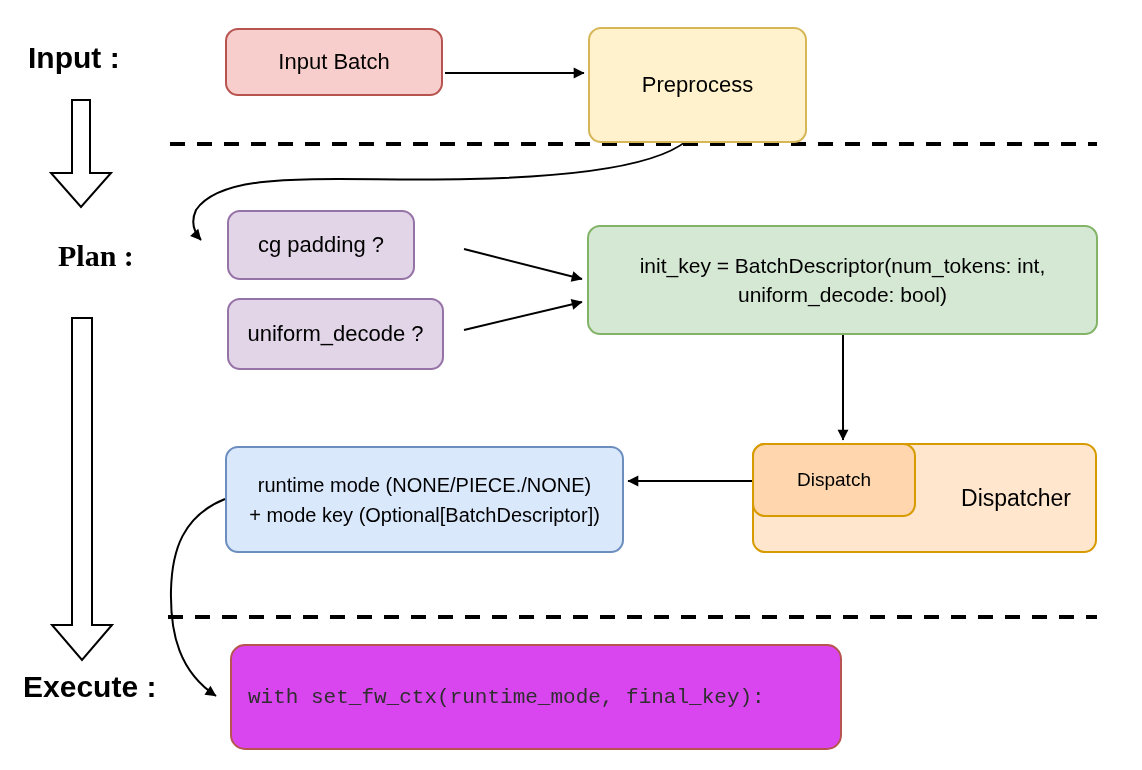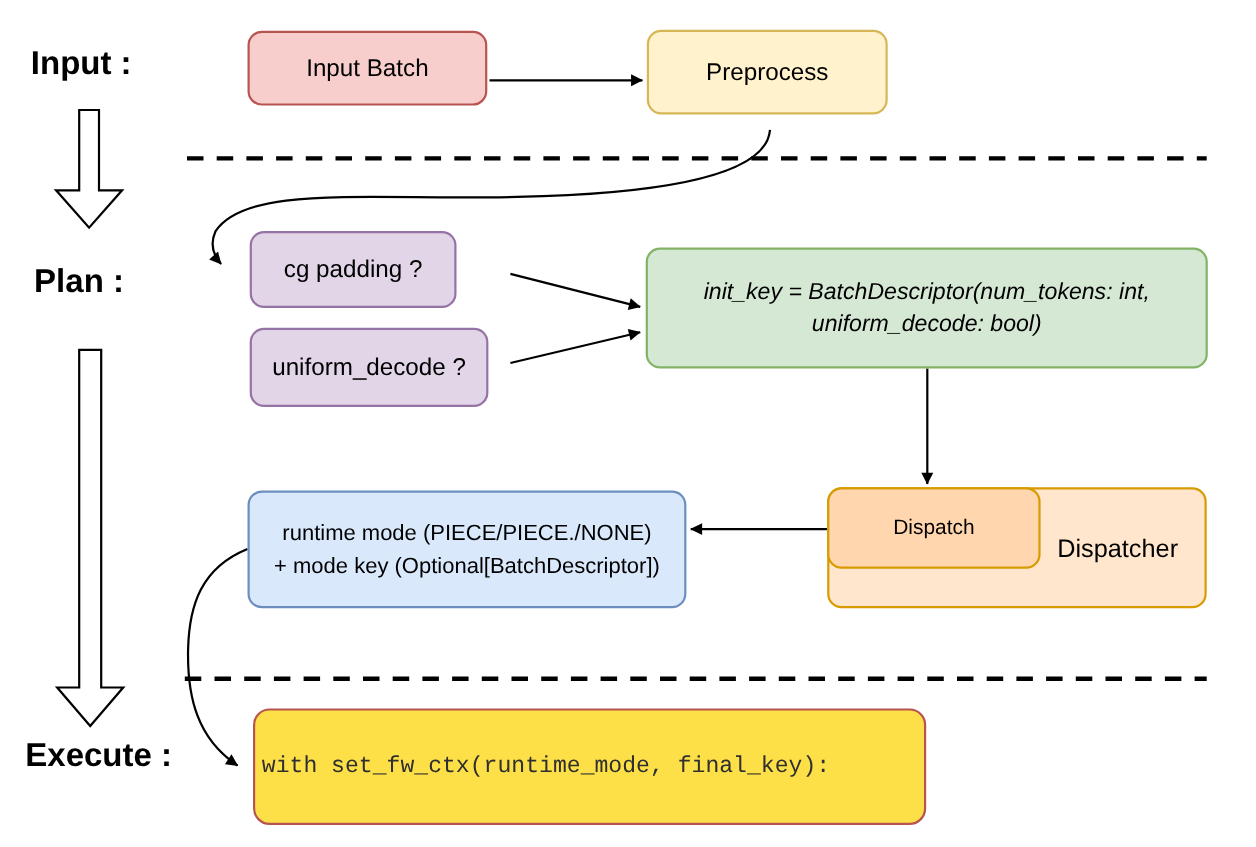--- a/index.html
+++ b/index.html
@@ -10,34 +10,34 @@
   }
   #connector-layer { position:absolute; left:0; top:0; width:1142px; height:770px; }
   .node {
     position:absolute; box-sizing:border-box; border-radius:13px;
     display:flex; flex-direction:column; align-items:center; justify-content:center;
     text-align:center; line-height:1.25;
   }
   .section-label { position:absolute; font-weight:bold; font-size:30px; white-space:nowrap; }
 
   .box-input-batch   { left:225px; top:28px;  width:218px; height:68px;  background:#f8cecc; border:2px solid #b85450; font-size:22px; }
-  .box-preprocess    { left:588px; top:27px;  width:219px; height:77px;  background:#fff2cc; border:2px solid #d6b656; font-size:22px; }
+  .box-preprocess    { left:588px; top:27px;  width:219px; height:116px;  background:#fff2cc; border:2px solid #d6b656; font-size:22px; }
   .box-cg-padding    { left:227px; top:210px; width:188px; height:70px;  background:#e1d5e7; border:2px solid #9673a6; font-size:22px; }
   .box-uniform-decode{ left:227px; top:298px; width:217px; height:72px;  background:#e1d5e7; border:2px solid #9673a6; font-size:22px; }
-  .box-init-key      { left:587px; top:225px; width:511px; height:110px; background:#d5e8d4; border:2px solid #82b366; font-size:21px; line-height:29px;font-style:italic; }
+  .box-init-key      { left:587px; top:225px; width:511px; height:110px; background:#d5e8d4; border:2px solid #82b366; font-size:21px; line-height:29px; }
   .box-cud-outer     { left:752px; top:443px; width:345px; height:110px; background:#ffe6cc; border:2px solid #d79b00; }
-  .box-dispatch      { left:752px; top:443px; width:194px; height:74px;  background:#ffd6ad; border:2px solid #d79b00; font-size:19px; }
+  .box-dispatch      { left:752px; top:443px; width:164px; height:74px;  background:#ffd6ad; border:2px solid #d79b00; font-size:19px; }
   .box-cud-text      { left:935px; top:443px; width:162px; height:110px; background:transparent; border:none; font-size:23px; line-height:32px; }
   .box-runtime       { left:225px; top:446px; width:399px; height:107px; background:#dae8fc; border:2px solid #6c8ebf; font-size:20px; line-height:30px; }
-  .box-code          { left:230px; top:644px; width:612px; height:106px; background:#fde047; border:2px solid #b85450;
+  .box-code          { left:230px; top:644px; width:612px; height:106px; background:#d946ef; border:2px solid #b85450;
                        border-radius:15px; align-items:flex-start; justify-content:center; text-align:left;
-                       font-family:"Liberation Mono","DejaVu Sans Mono",monospace; font-size:21px; line-height:29px; color:#2f2f2f; padding-left:6px; }
+                       font-family:"Liberation Mono","DejaVu Sans Mono",monospace; font-size:21px; line-height:29px; color:#2f2f2f; padding-left:16px; }
   .code-line { white-space:pre; }
   .lbl-input   { left:28px; top:41px; }
-  .lbl-plan    { left:31px; top:239px; }
+  .lbl-plan    { left:58px; top:239px;font-family:Liberation Serif, serif; }
   .lbl-execute { left:23px; top:670px; }
 </style>
 </head>
 <body>
 
 <div id="canvas">
 
   <svg id="connector-layer" viewBox="0 0 1142 770" xmlns="http://www.w3.org/2000/svg">
     <defs>
       <marker id="arrow" viewBox="0 0 12 12" refX="10.5" refY="6" markerWidth="13" markerHeight="13" orient="auto-start-reverse" markerUnits="userSpaceOnUse">
@@ -87,21 +87,21 @@
 
   <div class="node box-cud-outer"></div>
   <div class="node box-dispatch">
     <span>Dispatch</span>
   </div>
   <div class="node box-cud-text">
     <span>Dispatcher</span>
   </div>
 
   <div class="node box-runtime">
-    <span>runtime mode (PIECE/PIECE./NONE)</span>
+    <span>runtime mode (NONE/PIECE./NONE)</span>
     <span>+ mode key (Optional[BatchDescriptor])</span>
   </div>
 
   <div class="node box-code">
     <div class="code-line">with set_fw_ctx(runtime_mode, final_key):</div>
   </div>
 
 </div>
 
 </body></html>

